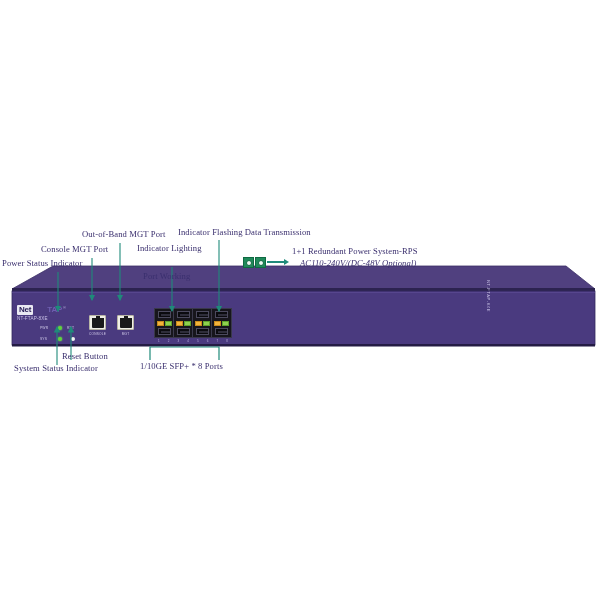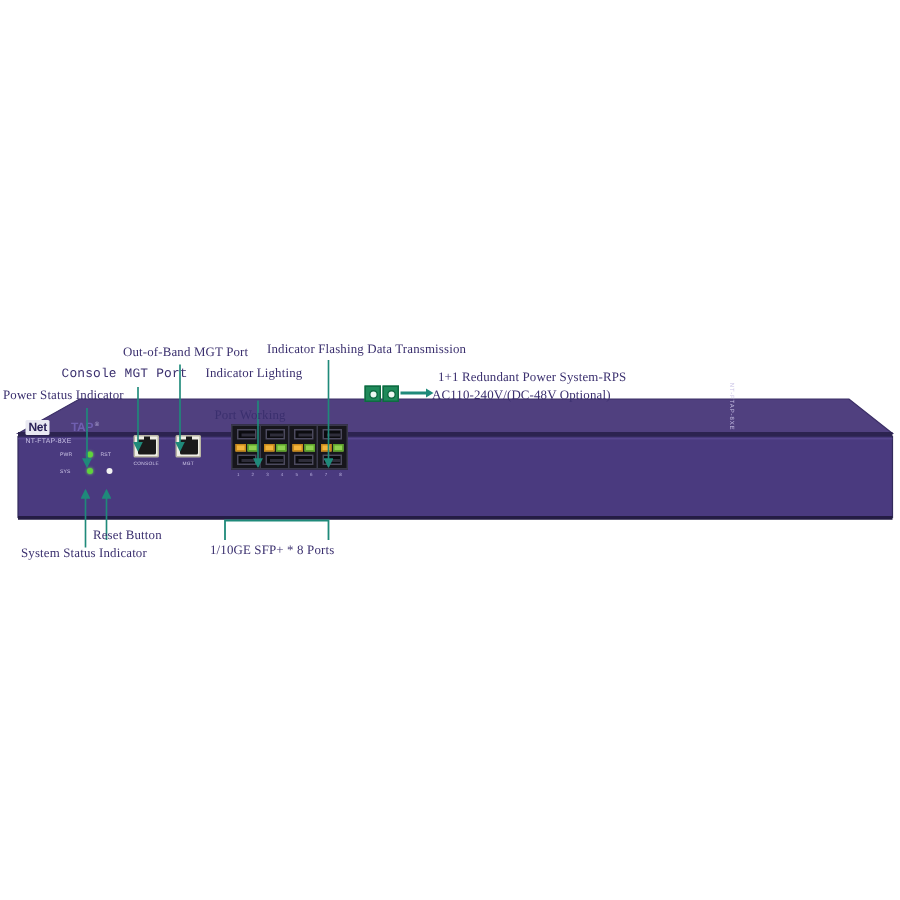--- a/index.html
+++ b/index.html
@@ -23,21 +23,21 @@
     white-space:nowrap;
     letter-spacing:.1px;
   }
 
   
   #chassis{position:absolute;left:0;top:0;width:600px;height:360px;}
 
   
   #panel{
     position:absolute;
-    left:12px;top:277px;
+    left:12px;top:302px;
     width:483px;height:56px;
   }
 
   .brand{
     position:absolute;left:5px;top:3px;
     display:flex;align-items:flex-start;
     font-family:"Liberation Sans", sans-serif;
   }
   .brand .net{
     background:#e9e9f2;color:#2a2158;
@@ -345,31 +345,31 @@
 
     <line x1="57" y1="365" x2="57" y2="327" stroke="#1f8a7a" stroke-width="1.1" marker-end="url(#arr)"></line>
 
     <line x1="71" y1="360" x2="71" y2="327" stroke="#1f8a7a" stroke-width="1.1" marker-end="url(#arr)"></line>
 
     <path d="M150,360 L150,347 L219,347 L219,360" fill="none" stroke="#1f8a7a" stroke-width="1.2"></path>
   </svg>
 
   <div class="callout" style="left:2px;top:258px;">Power Status Indicator</div>
 
-  <div class="callout" style="left:41px;top:244px;font-family:Liberation Mono, monospace;">Console MGT Port</div>
+  <div class="callout" style="left:41px;top:244px;">Console MGT Port</div>
 
   <div class="callout" style="left:82px;top:229px;font-family:Liberation Serif, serif;">Out-of-Band MGT Port</div>
 
   <div class="callout" style="left:137px;top:243px;">Indicator Lighting</div>
   <div class="callout" style="left:143px;top:254px;margin-top:17px;">Port Working</div>
 
   <div class="callout" style="left:178px;top:227px;">Indicator Flashing Data Transmission</div>
 
   <div class="callout" style="left:292px;top:246px;">1+1 Redundant Power System-RPS</div>
-  <div class="callout" style="left:288px;top:258px;">AC110-240V/(DC-48V Optional)</div>
+  <div class="callout" style="left:300px;top:258px;font-style:italic;">AC110-240V/(DC-48V Optional)</div>
 
   <div class="callout" style="left:14px;top:363px;">System Status Indicator</div>
 
   <div class="callout" style="left:62px;top:351px;">Reset Button</div>
 
   <div class="callout" style="left:140px;top:361px;text-align:right;">1/10GE SFP+ * 8 Ports</div>
 
 </div>
 
 </body></html>

